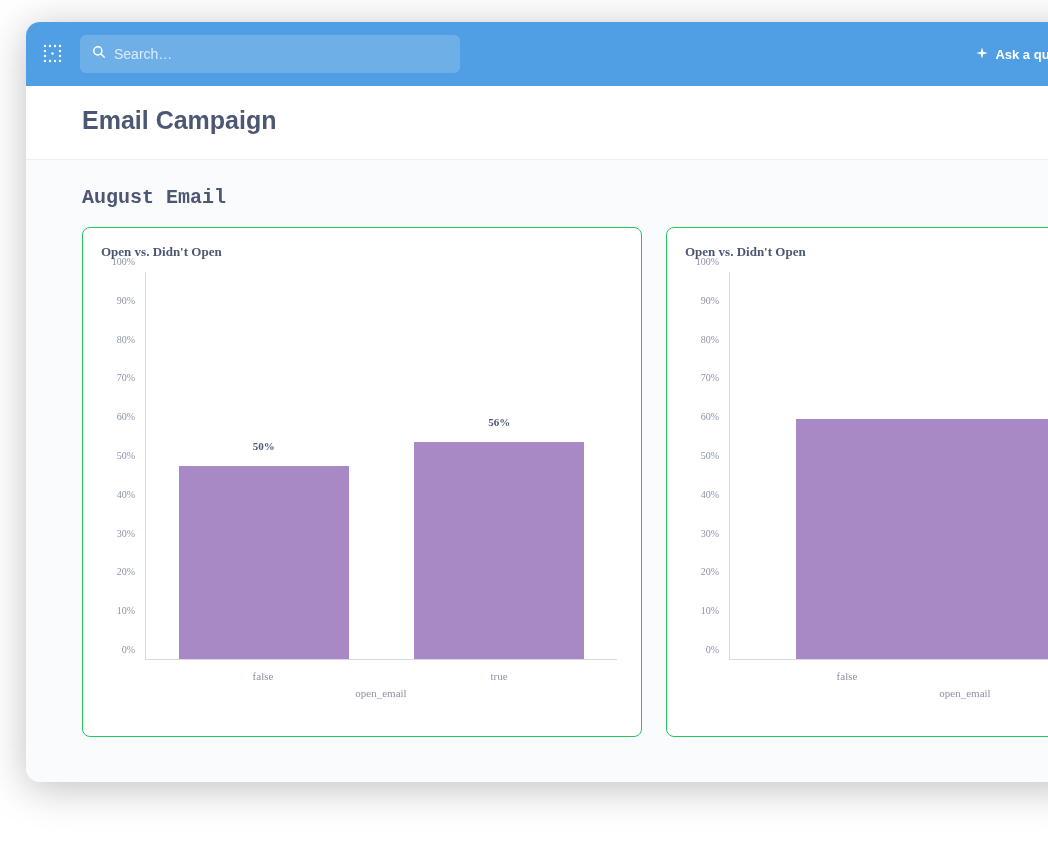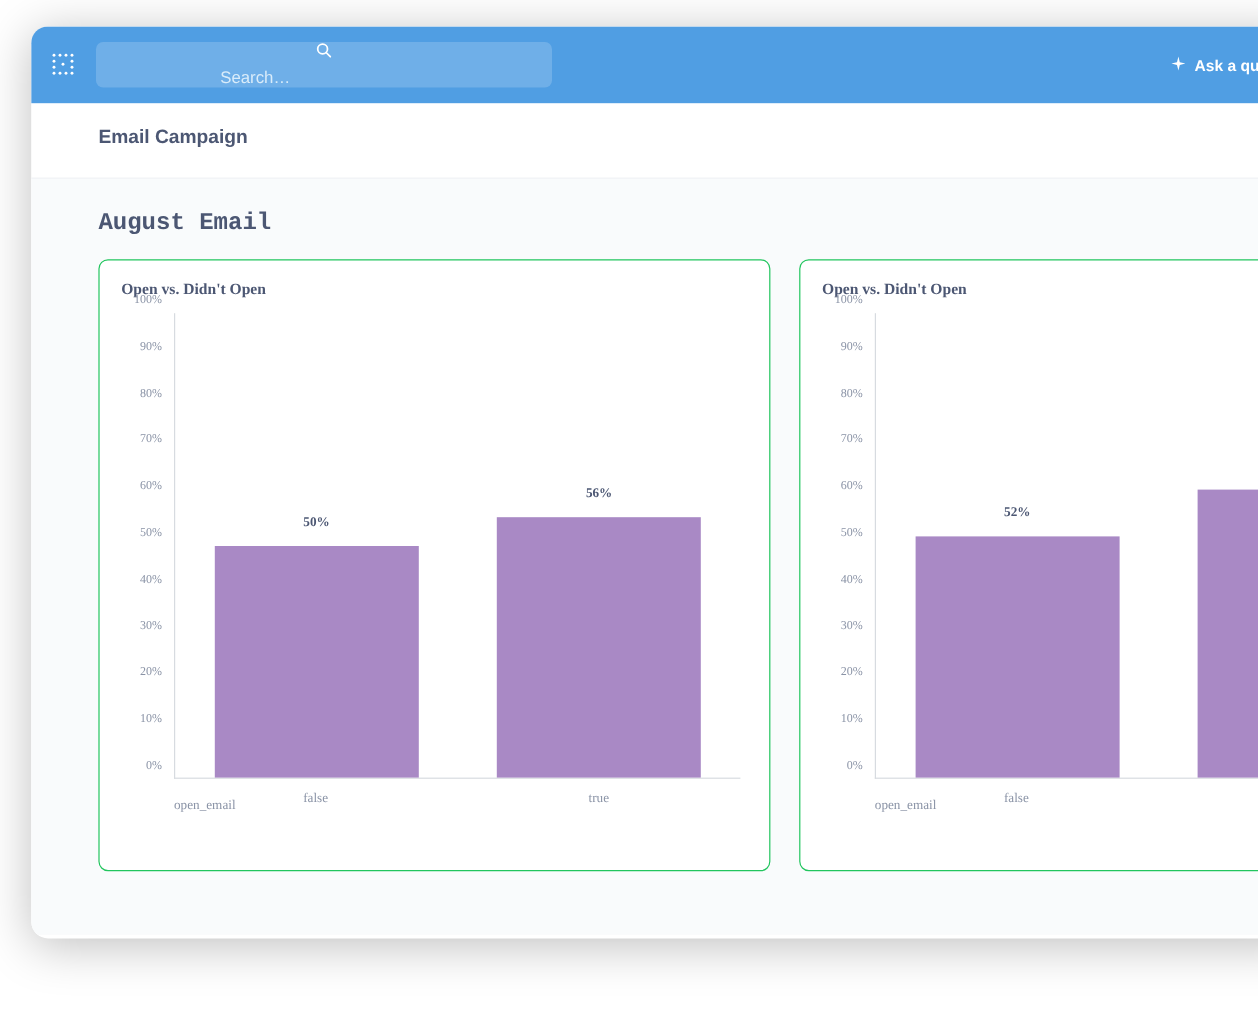--- a/index.html
+++ b/index.html
@@ -38,21 +38,20 @@
   }
   .search-wrap {
     background: rgba(255,255,255,0.18);
     border-radius: 6px;
     height: 38px;
     width: 380px;
     display: flex;
     align-items: center;
     padding: 0 12px;
     color: #eaf3fb;
-    flex-direction: column;
   }
   .search-wrap input {
     background: transparent;
     border: none;
     outline: none;
     color: #fff;
     font-size: 14px;
     margin-left: 8px;
     flex: 1;
   }
@@ -67,21 +66,21 @@
     cursor: pointer;
   }
   .ask svg { margin-right: 6px; }
 
   
   .page-header {
     padding: 20px 56px 24px 56px;
     border-bottom: 1px solid #eef0f3;
   }
   .page-header h1 {
-    font-size: 16px;
+    font-size: 25px;
     font-weight: 700;
     color: #4c5773;
   }
 
   
   .content {
     background: #f9fbfc;
     padding: 26px 56px 40px 56px;
     height: calc(100% - 64px - 66px);
   }
@@ -170,22 +169,22 @@
   }
   .xlabel {
     flex: 1;
     text-align: center;
     font-size: 11px;
     color: #8a93a6;
   }
   .axis-title {
     position: absolute;
     left: 44px; right: 6px;
-    bottom: 18px;
-    text-align: left;
+    bottom: 7px;
+    text-align: center;
     font-size: 11px;
     color: #8a93a6;
     margin-top: 15px;
   }
 </style>
 </head>
 <body>
 
 <div class="window">
 
@@ -286,24 +285,20 @@
               <div class="ylabel" style="bottom: 50%;">50%</div>
               <div class="ylabel" style="bottom: 60%;">60%</div>
               <div class="ylabel" style="bottom: 70%;">70%</div>
               <div class="ylabel" style="bottom: 80%;">80%</div>
               <div class="ylabel" style="bottom: 90%;">90%</div>
               <div class="ylabel" style="bottom: 100%;">100%</div>
             </div>
           <div class="plot">
             <div class="bars">
                 <div class="barcol">
-                  <div class="bar-label" style="bottom: 52%;">52%</div>
-                  <div class="bar" style="height: 52%; background: rgb(169, 137, 197);"></div>
-                </div>
-                <div class="barcol">
                   <div class="bar" style="height: 62%; background: rgb(169, 137, 197);"></div>
                 </div>
               </div>
           </div>
           <div class="xlabels">
               <div class="xlabel">false</div>
               <div class="xlabel">true</div>
             </div>
           <div class="axis-title">open_email</div>
         </div>

